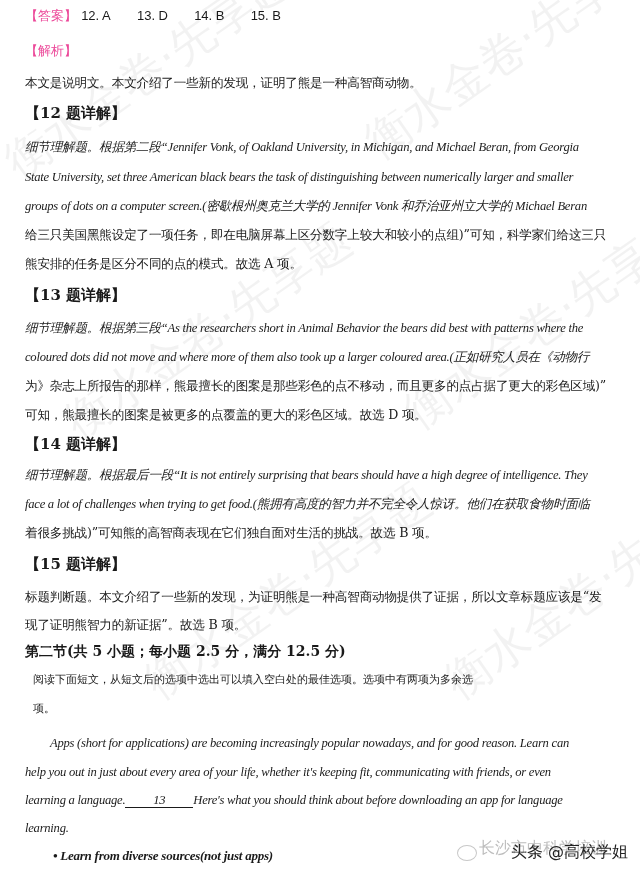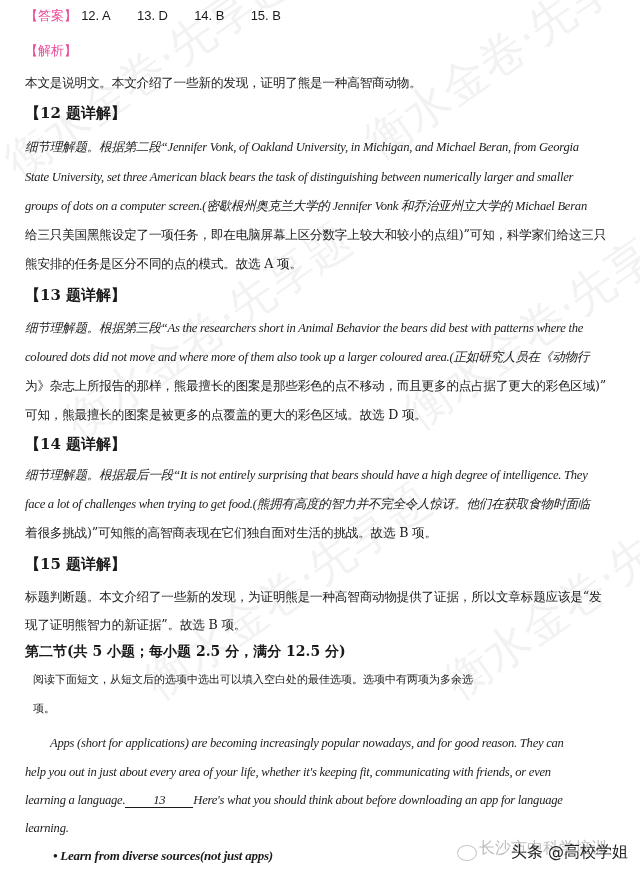--- a/index.html
+++ b/index.html
@@ -65,21 +65,21 @@
   <div class="line body" style="top:525px;">着很多挑战)”可知熊的高智商表现在它们独自面对生活的挑战。故选 B 项。</div>
 
   <div class="line hdr" style="top:556px;">【15 题详解】</div>
   <div class="line body" style="top:589px;">标题判断题。本文介绍了一些新的发现，为证明熊是一种高智商动物提供了证据，所以文章标题应该是“发</div>
   <div class="line body" style="top:617px;">现了证明熊智力的新证据”。故选 B 项。</div>
 
   <div class="line sec bold" style="top:643px;">第二节(共 5 小题；每小题 2.5 分，满分 12.5 分)</div>
   <div class="line big" style="top:672px;">阅读下面短文，从短文后的选项中选出可以填入空白处的最佳选项。选项中有两项为多余选</div>
   <div class="line big" style="top:701px;">项。</div>
 
-  <div class="line body en indent" style="top:735px;">Apps (short for applications) are becoming increasingly popular nowadays, and for good reason. They can</div>
+  <div class="line body en indent" style="top:735px;">Apps (short for applications) are becoming increasingly popular nowadays, and for good reason. Learn can</div>
   <div class="line body en" style="top:764px;">help you out in just about every area of your life, whether it's keeping fit, communicating with friends, or even</div>
   <div class="line body en" style="top:792px;">
     <span>learning a language.</span><span class="blank">13</span><span>Here's what you should think about before downloading an app for language</span>
   </div>
   <div class="line body en" style="top:820px;">learning.</div>
   <div class="line bullet en" style="top:848px;">• Learn from diverse sources(not just apps)</div>
 
   <div class="credit">
     <span class="wechat"></span><span class="faint" style="position:absolute;left:22px;top:-4px;">长沙市中科学培训</span><span style="position:relative;margin-left:30px;margin-top:31px;">头条 @高校学姐</span>
   </div>

